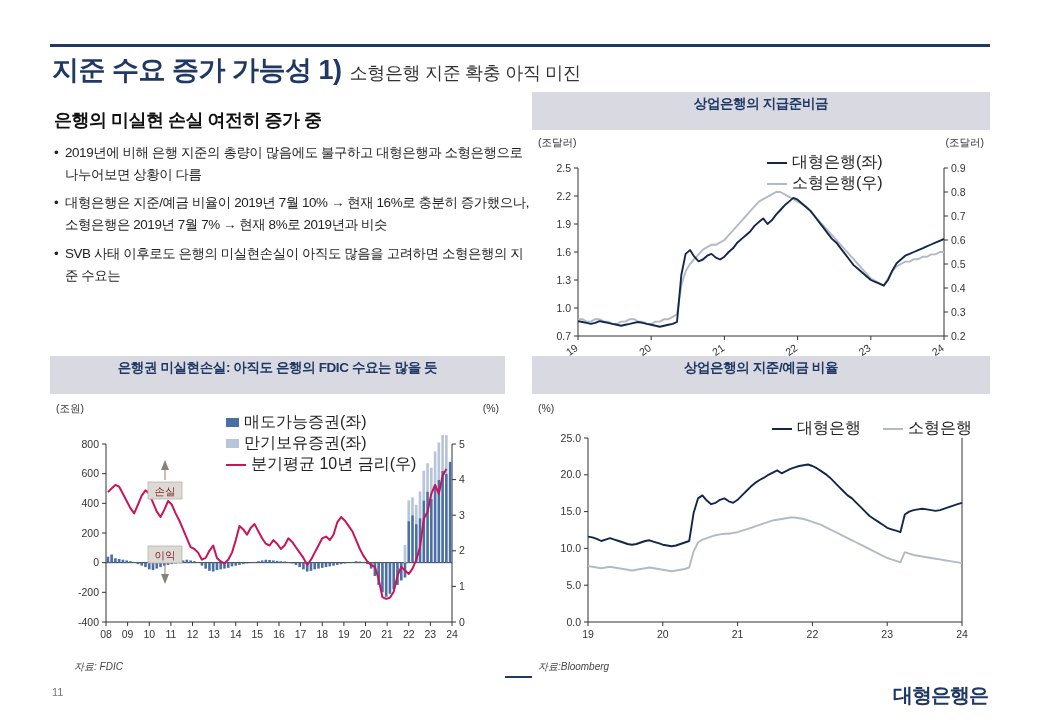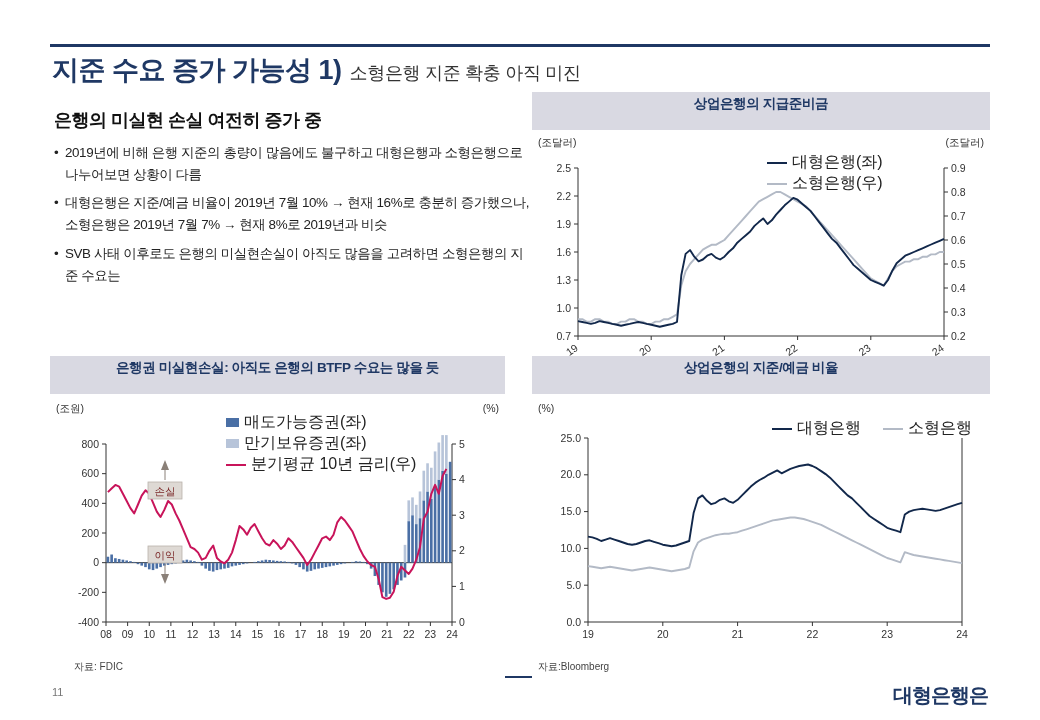--- a/index.html
+++ b/index.html
@@ -53,21 +53,21 @@
 
   
   .panel { position:absolute; }
   .panel-head {
     background:#d9d9e2; color:#1f3864; font-weight:bold;
     font-size:13.5px; text-align:center; letter-spacing:-0.4px;
     height:38px; line-height:24px;
   }
   .panel-body { position:relative; background:#fff; }
   .axis-unit { position:absolute; font-size:10.5px; color:#333; }
-  .src { position:absolute; font-size:10px; color:#444; }
+  .src { position:absolute; font-size:10px; color:#444;font-style:italic; }
   .legend-item { display:flex; align-items:center; gap:5px; font-size:16px; color:#222; }
   .lg-line { width:20px; height:0; border-top-width:2.5px; border-top-style:solid; }
   .lg-box { width:13px; height:9px; }
   svg { display:block; }
 
   
   #p-reserves { left:532px; top:92px; width:458px; }
   #p-reserves .panel-body { height:248px;text-align:right; }
   
   #p-losses { left:50px; top:356px; width:455px; }
@@ -164,21 +164,21 @@
         <text x="334.8" y="223" font-size="10.5" font-family="&quot;Liberation Sans&quot;, sans-serif" fill="#333" text-anchor="middle" transform="rotate(-35,334.8,223)">23</text>
         <line x1="412" y1="206" x2="412" y2="210" stroke="#333" stroke-width="1"></line>
         <text x="408" y="223" font-size="10.5" font-family="&quot;Liberation Sans&quot;, sans-serif" fill="#333" text-anchor="middle" transform="rotate(-35,408,223)">24</text>
         <polyline points="46.0,189.2 50.3,189.2 54.6,191.6 58.9,191.6 63.2,189.2 67.5,189.2 71.8,191.6 76.1,191.6 80.4,194.0 84.8,194.0 89.1,191.6 93.4,191.6 97.7,189.2 102.0,189.2 106.3,191.6 110.6,191.6 114.9,194.0 119.2,194.0 123.5,191.6 127.8,191.6 132.1,189.2 136.4,189.2 140.7,186.8 145.0,184.4 149.3,155.6 153.6,141.2 158.0,134.0 162.3,129.2 166.6,124.4 170.9,119.6 175.2,117.2 179.5,114.8 183.8,114.8 188.1,112.4 192.4,110.0 196.7,105.2 201.0,100.4 205.3,95.6 209.6,90.8 213.9,86.0 218.2,81.2 222.5,76.4 226.8,71.6 231.2,69.2 235.5,66.8 239.8,64.4 244.1,62.0 248.4,62.0 252.7,64.4 257.0,66.8 261.3,69.2 265.6,71.6 269.9,74.0 274.2,76.4 278.5,81.2 282.8,86.0 287.1,90.8 291.4,95.6 295.7,100.4 300.0,105.2 304.4,110.0 308.7,114.8 313.0,119.6 317.3,124.4 321.6,129.2 325.9,134.0 330.2,138.8 334.5,143.6 338.8,148.4 343.1,150.8 347.4,153.2 351.7,155.6 356.0,148.4 360.3,141.2 364.6,136.4 368.9,134.0 373.2,131.6 377.6,131.6 381.9,129.2 386.2,129.2 390.5,126.8 394.8,126.8 399.1,124.4 403.4,124.4 407.7,122.0 412.0,122.0" fill="none" stroke="#b3bac6" stroke-width="1.9" stroke-linejoin="round"></polyline>
         <polyline points="46.0,191.1 50.3,192.0 54.6,192.9 58.9,193.9 63.2,192.9 67.5,191.1 71.8,192.0 76.1,192.9 80.4,193.9 84.8,194.8 89.1,195.7 93.4,194.8 97.7,193.9 102.0,192.9 106.3,192.0 110.6,192.9 114.9,193.9 119.2,194.8 123.5,195.7 127.8,196.7 132.1,195.7 136.4,194.8 140.7,193.9 145.0,192.0 149.3,145.3 153.6,123.9 158.0,120.1 162.3,126.7 166.6,131.3 170.9,129.5 175.2,125.7 179.5,123.9 183.8,127.6 188.1,129.5 192.4,126.7 196.7,122.0 201.0,118.3 205.3,112.7 209.6,108.9 213.9,105.2 218.2,101.5 222.5,95.9 226.8,92.1 231.2,88.4 235.5,94.0 239.8,90.3 244.1,84.7 248.4,80.0 252.7,75.3 257.0,71.6 261.3,67.9 265.6,69.7 269.9,73.5 274.2,77.2 278.5,80.9 282.8,86.5 287.1,92.1 291.4,97.7 295.7,103.3 300.0,108.9 304.4,112.7 308.7,118.3 313.0,123.9 317.3,129.5 321.6,135.1 325.9,138.8 330.2,142.5 334.5,146.3 338.8,150.0 343.1,151.9 347.4,153.7 351.7,155.6 356.0,150.0 360.3,140.7 364.6,133.2 368.9,129.5 373.2,125.7 377.6,123.9 381.9,122.0 386.2,120.1 390.5,118.3 394.8,116.4 399.1,114.5 403.4,112.7 407.7,110.8 412.0,108.9" fill="none" stroke="#12284b" stroke-width="1.9" stroke-linejoin="round"></polyline>
       </svg>
   </div>
 </div>
 
 <div class="panel" id="p-losses">
-  <div class="panel-head">은행권 미실현손실: 아직도 은행의 BTFP 수요는 많을 듯</div>
+  <div class="panel-head">은행권 미실현손실: 아직도 은행의 FDIC 수요는 많을 듯</div>
   <div class="panel-body">
     <div class="axis-unit" style="left:6px; top:8px;">(조원)</div>
     <div class="axis-unit" style="right:6px; top:8px;">(%)</div>
     <div id="legend-losses" style="position:absolute; left:176px; top:18px;">
         <div class="legend-item">
           <span class="lg-box" style="background: rgb(74, 111, 165);"></span>
           <span>매도가능증권(좌)</span>
         </div>
         <div class="legend-item">
           <span class="lg-box" style="background: rgb(183, 196, 217);"></span>

